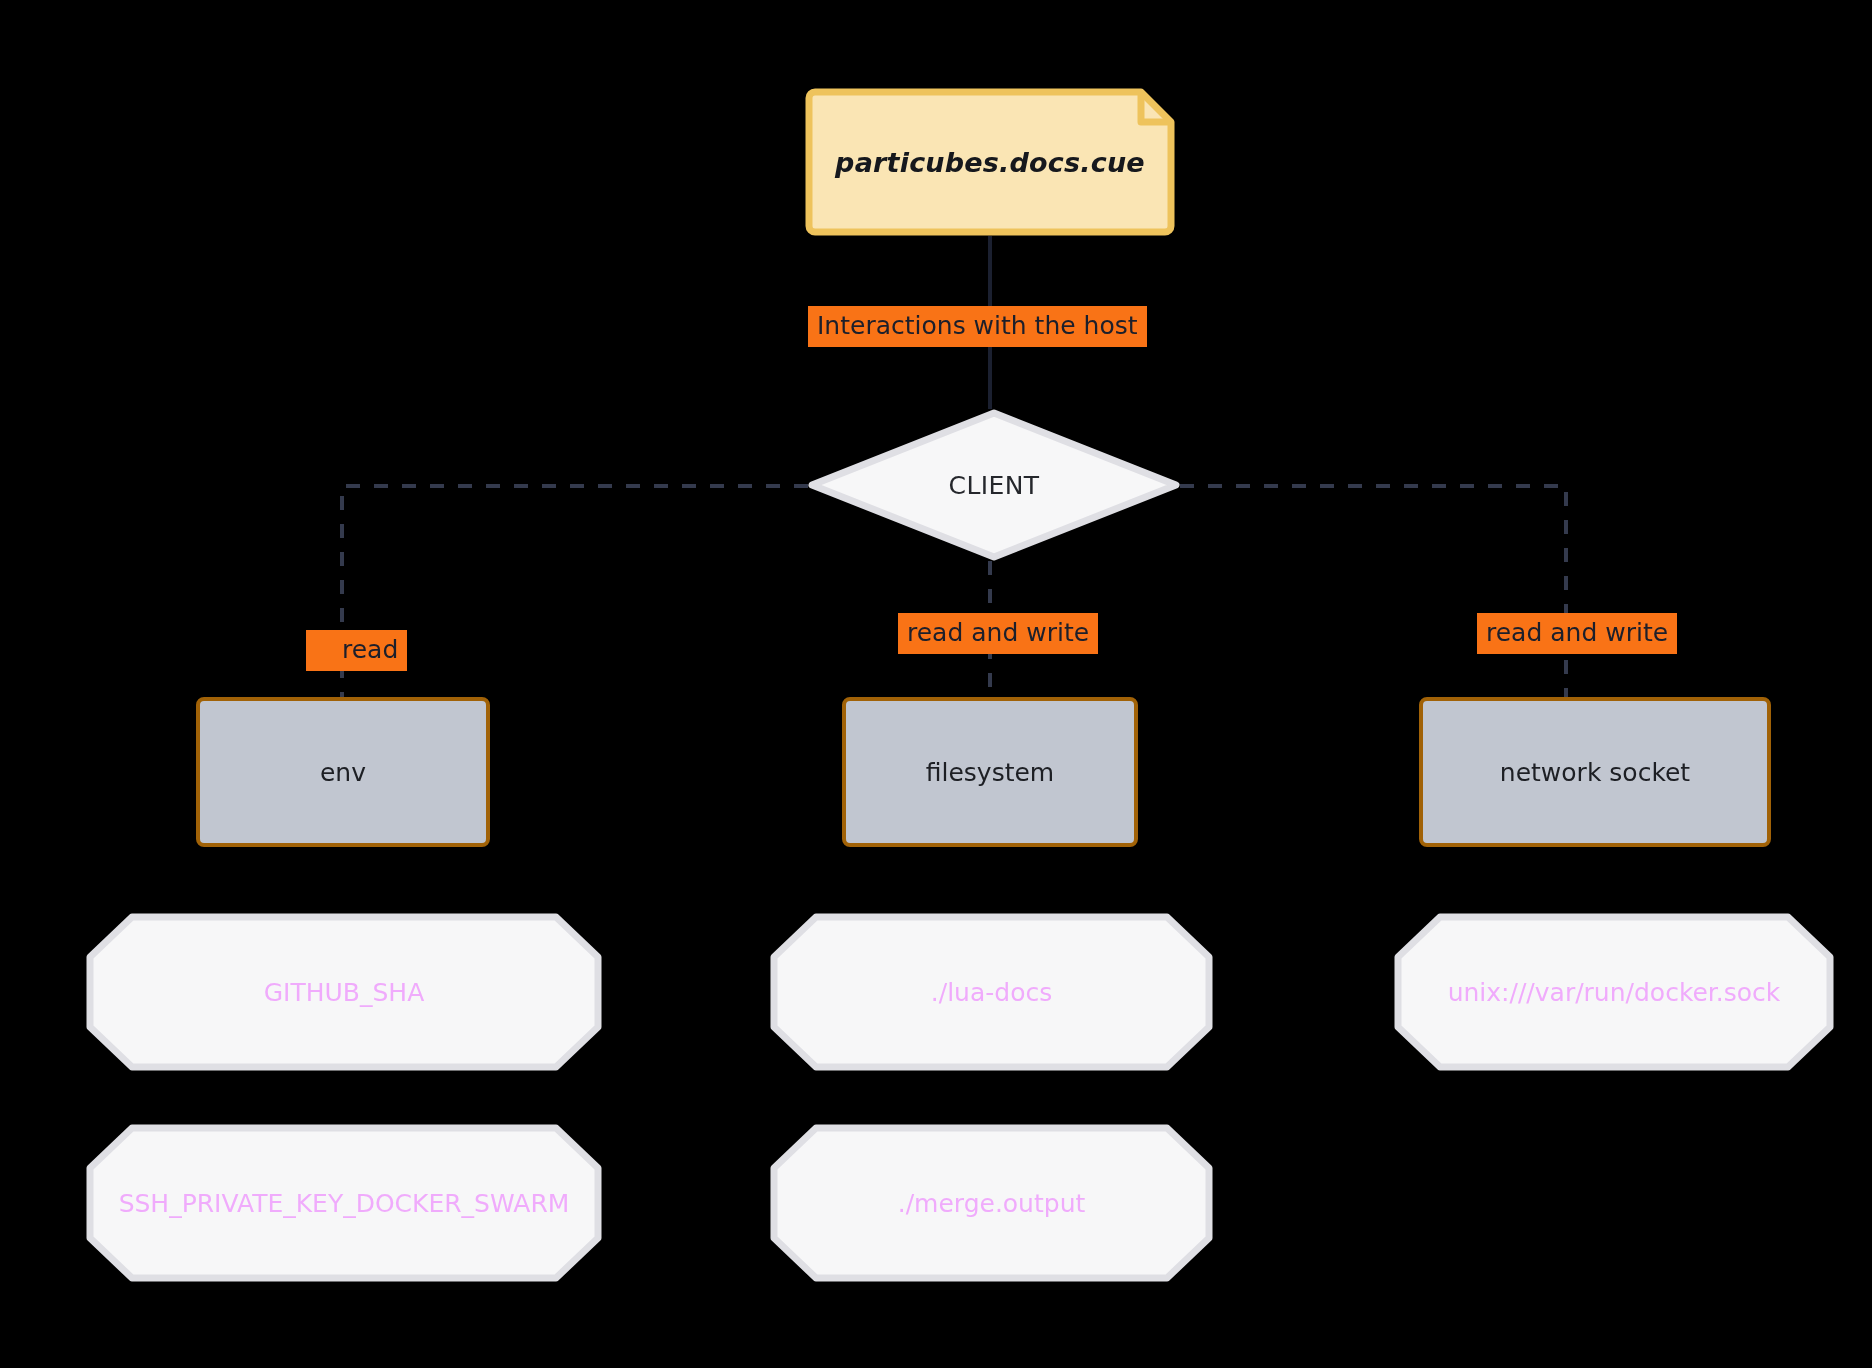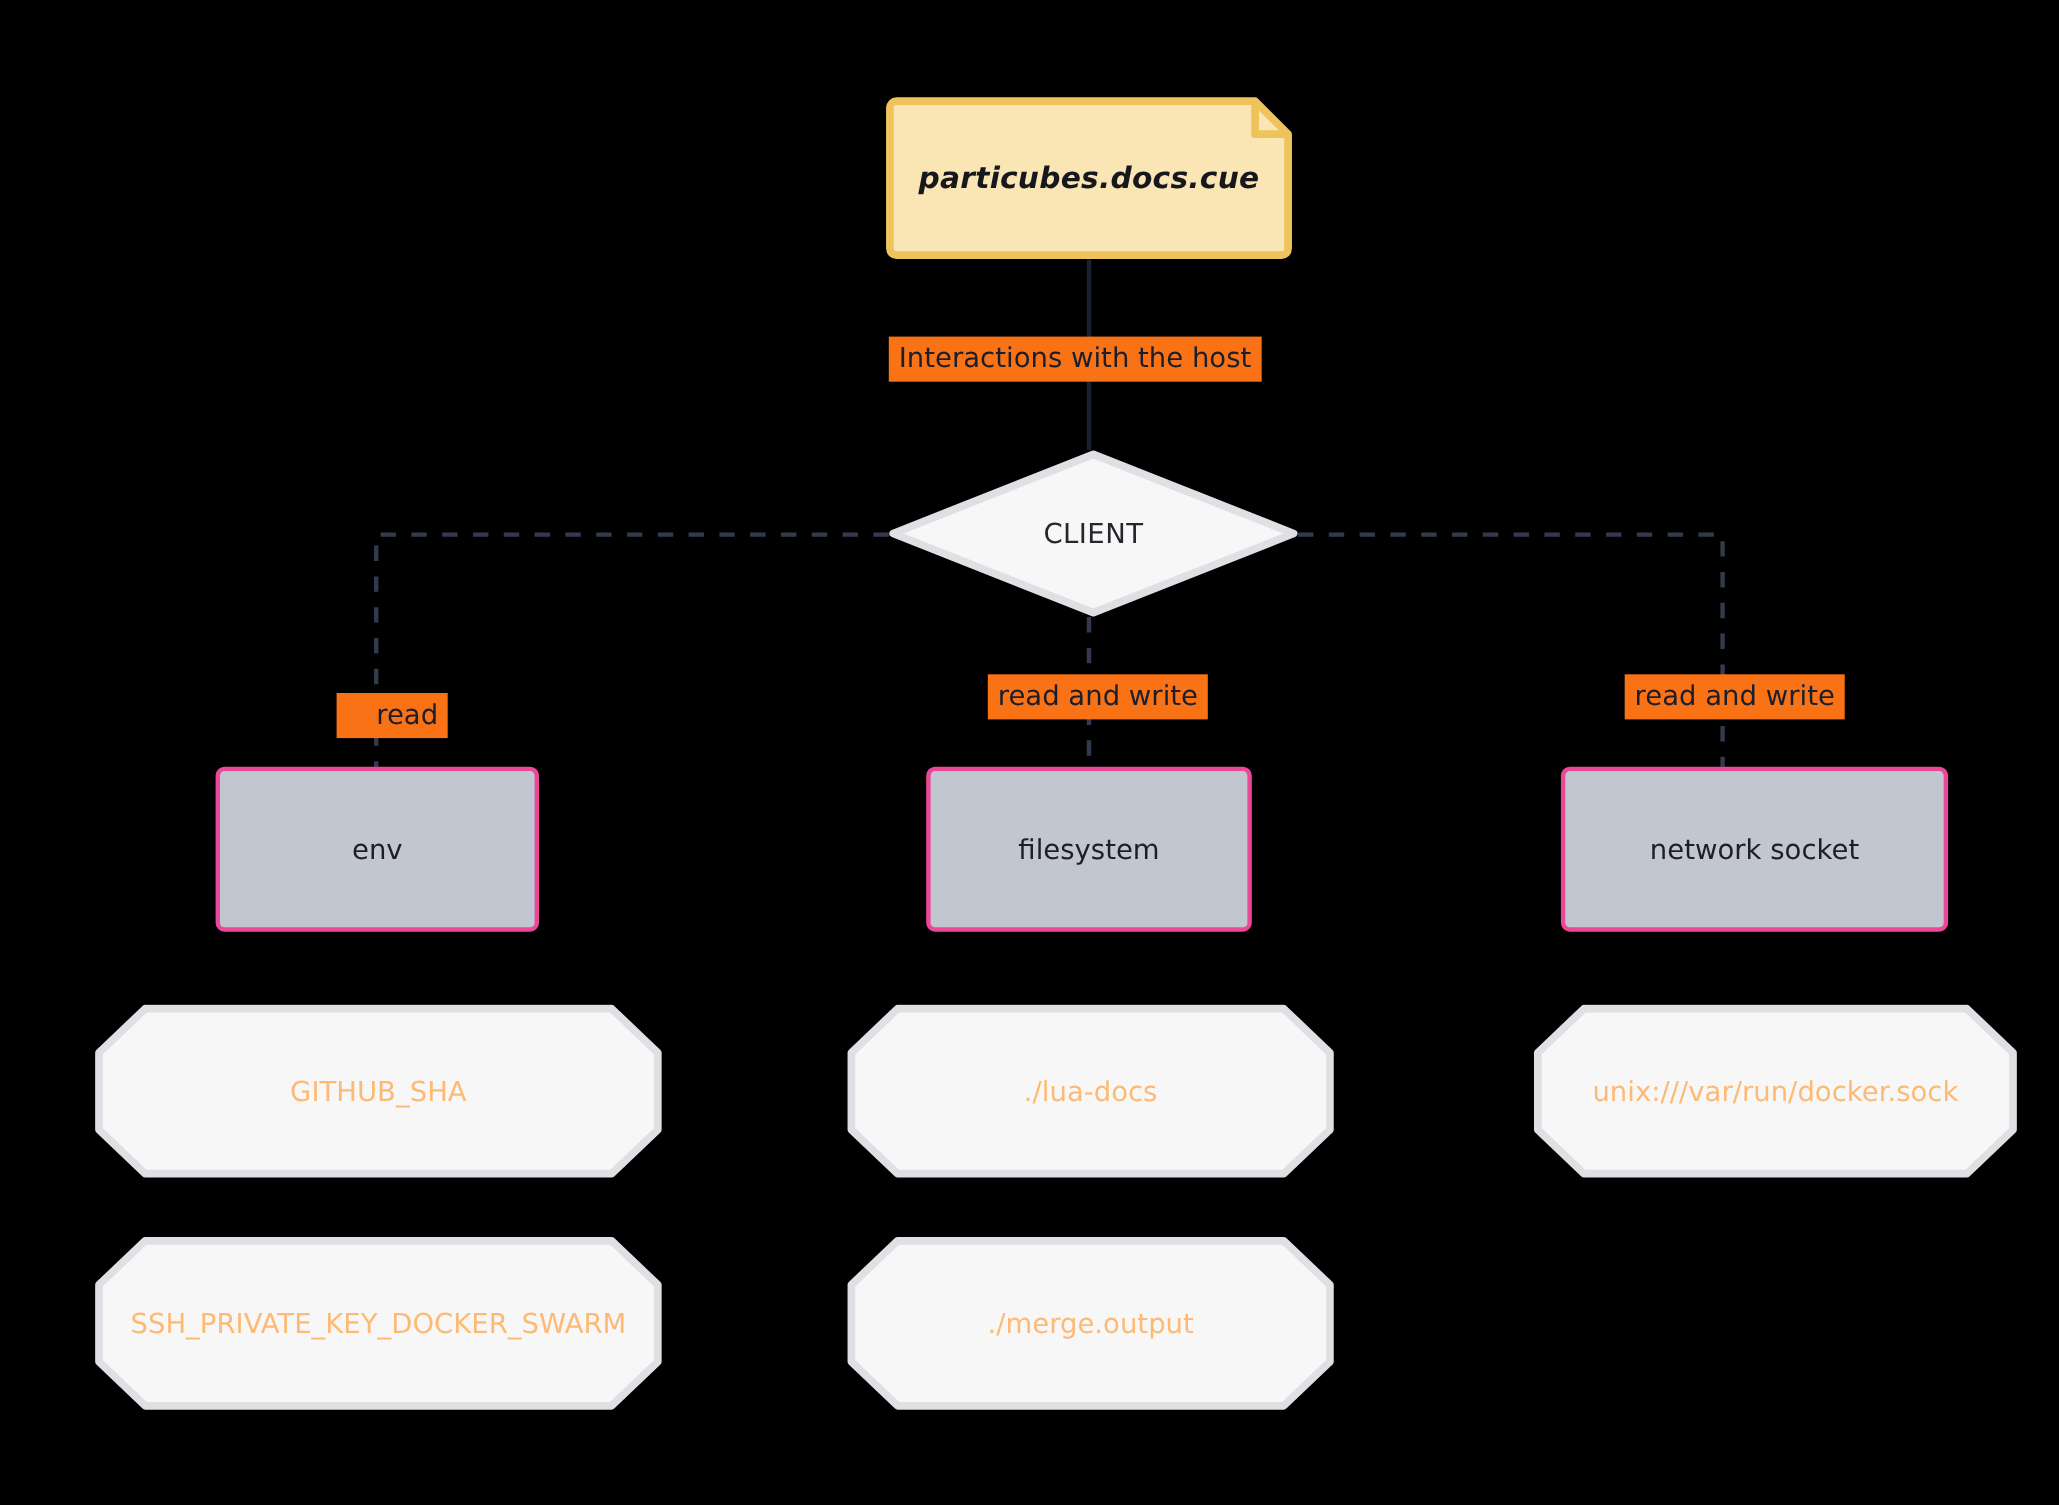--- a/index.html
+++ b/index.html
@@ -74,34 +74,34 @@
     font-size: 25px;
     color: #25272c;
     letter-spacing: 0.4px;
   }
 
   
   .box-node {
     top: 697px;
     height: 150px;
     background: #c1c6d0;
-    border: 4px solid #ec4899;
+    border: 4px solid #a16207;
     border-radius: 8px;
     box-shadow: 3px 3px 0 rgba(0,0,0,0.0);
     font-size: 25px;
     color: #1d1f24;
   }
   .box-node.col-left   { left: 196px;  width: 294px; }
   .box-node.col-mid    { left: 842px;  width: 296px; }
   .box-node.col-right  { left: 1419px; width: 352px; }
 
   
   .oct-node {
     font-size: 25px;
-    color: #fdba74;
+    color: #f0abfc;
     height: 158px;
   }
   .oct-node .oct-shape {
     position: absolute;
     inset: 0;
   }
   .oct-node .oct-label {
     position: relative;
     z-index: 2;
     padding: 0 34px;

